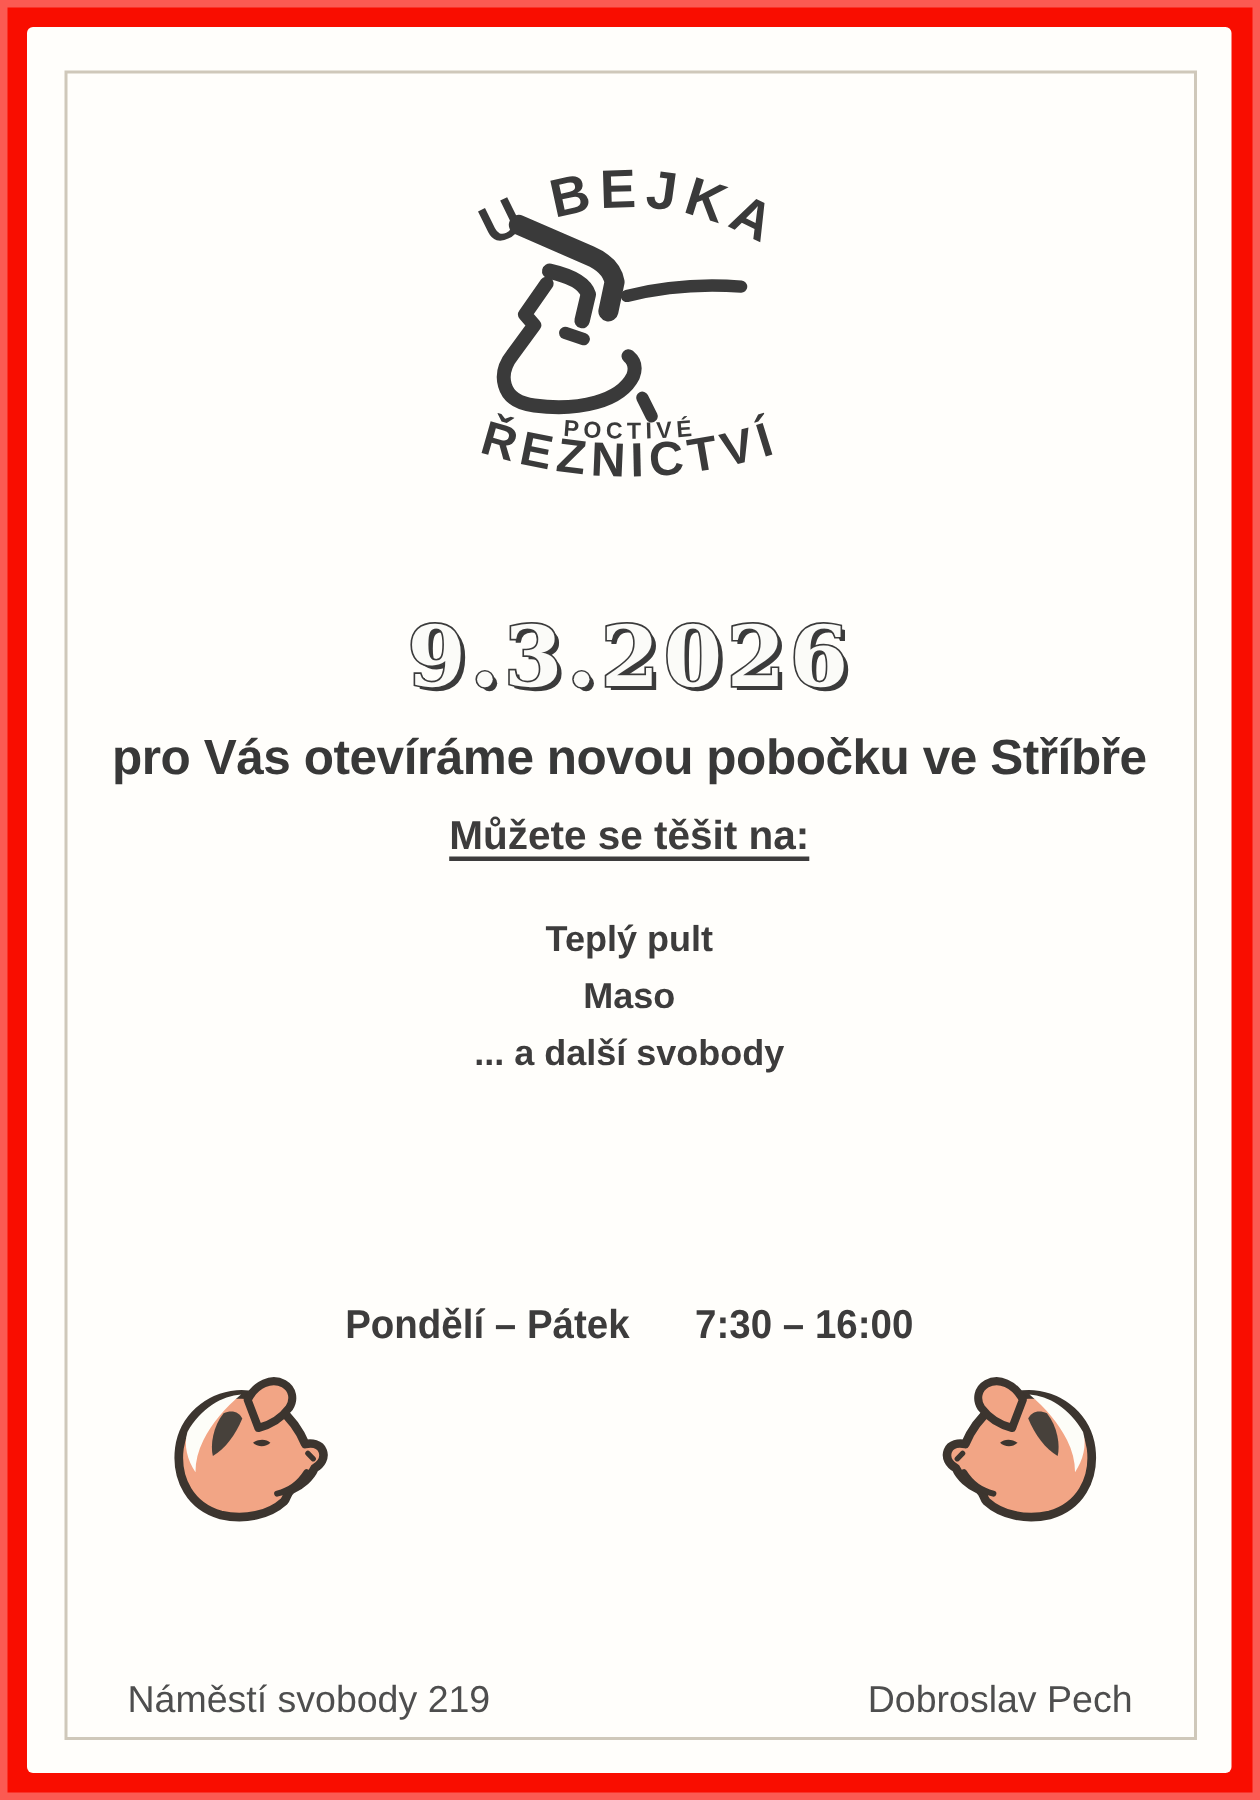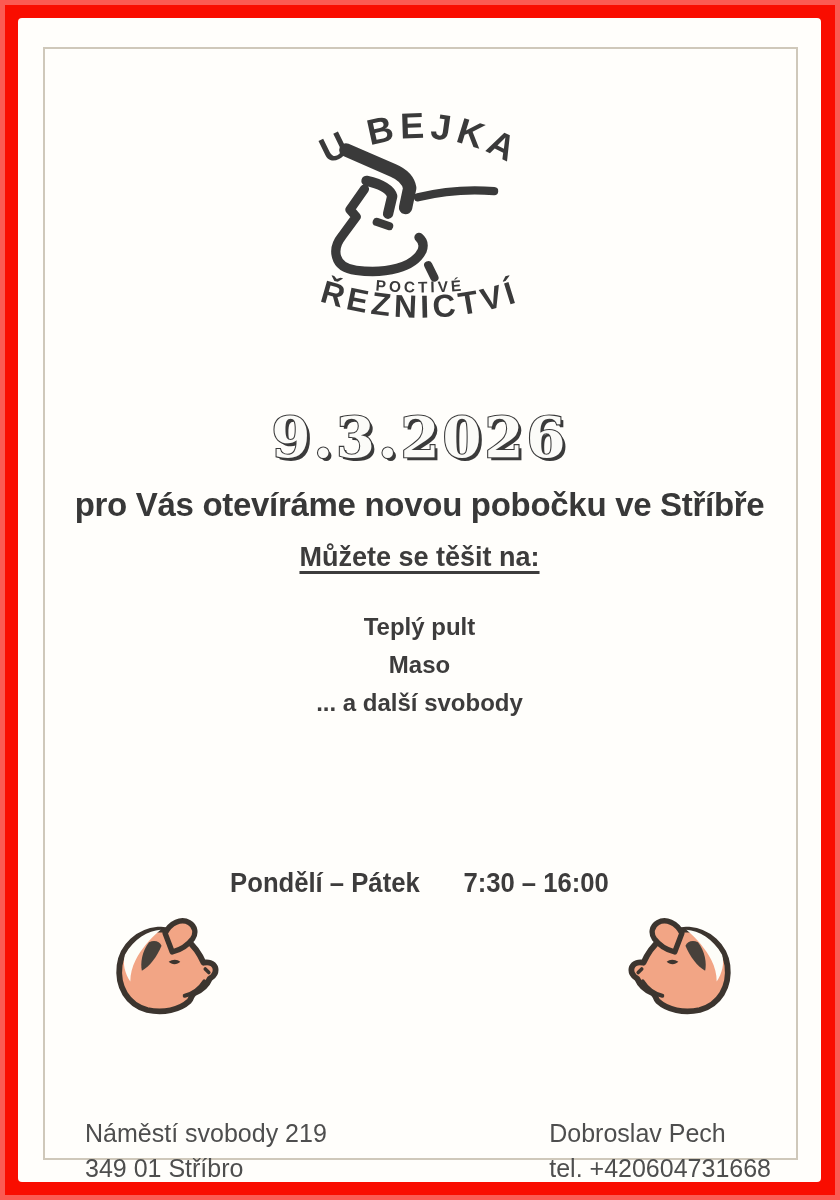--- a/index.html
+++ b/index.html
@@ -72,21 +72,21 @@
   .pig{position:absolute;top:899px;width:116px;height:103px;}
   .pig-left{left:90px;}
   .pig-right{right:82px;transform:scaleX(-1);}
 
   
   .addr{
     position:absolute;top:1074px;
     font-size:25px;line-height:35px;color:#4e4e4e;margin-top:24px;
   }
   .addr-left{left:67px;text-align:left;}
-  .addr-right{right:50px;}
+  .addr-right{right:66px;text-align:right;}
 </style>
 </head>
 <body>
 
 <div class="page">
   <div class="sheet">
     <div class="inner-frame"></div>
 
     <div class="abs logo">
       <svg viewBox="0 0 260 240">
@@ -159,21 +159,19 @@
       </g>
       <path fill="#fdfdf8" d="M 19,42 C 29,24 45,15 59,14 C 47,24 37,36 31,48 C 27,56 25,64 25,72 C 19,63 16,52 19,42 Z"></path>
       <path fill="#47413b" d="M 46,28 C 52,25 58,27 60,32 C 55,44 47,55 38,60 C 36,52 38,38 46,28 Z"></path>
       <path fill="#3c352f" d="M 68,50 C 72,47 78,47 81,50 C 78,53 72,54 68,50 Z"></path>
       <path fill="none" stroke="#3c352f" stroke-width="4.5" stroke-linecap="round" d="M 86,88 C 95,86 103,80 108,72"></path>
       <path fill="none" stroke="#3c352f" stroke-width="4" stroke-linecap="round" d="M 109,58 L 113,62"></path>
     </svg>
 
     <div class="addr addr-left">
       <div>Náměstí svobody 219</div>
-      <div>349 01 Stříbro</div>
     </div>
     <div class="addr addr-right">
       <div>Dobroslav Pech</div>
-      <div>tel. +420604731668</div>
     </div>
 
   </div>
 </div>
 
 </body></html>

